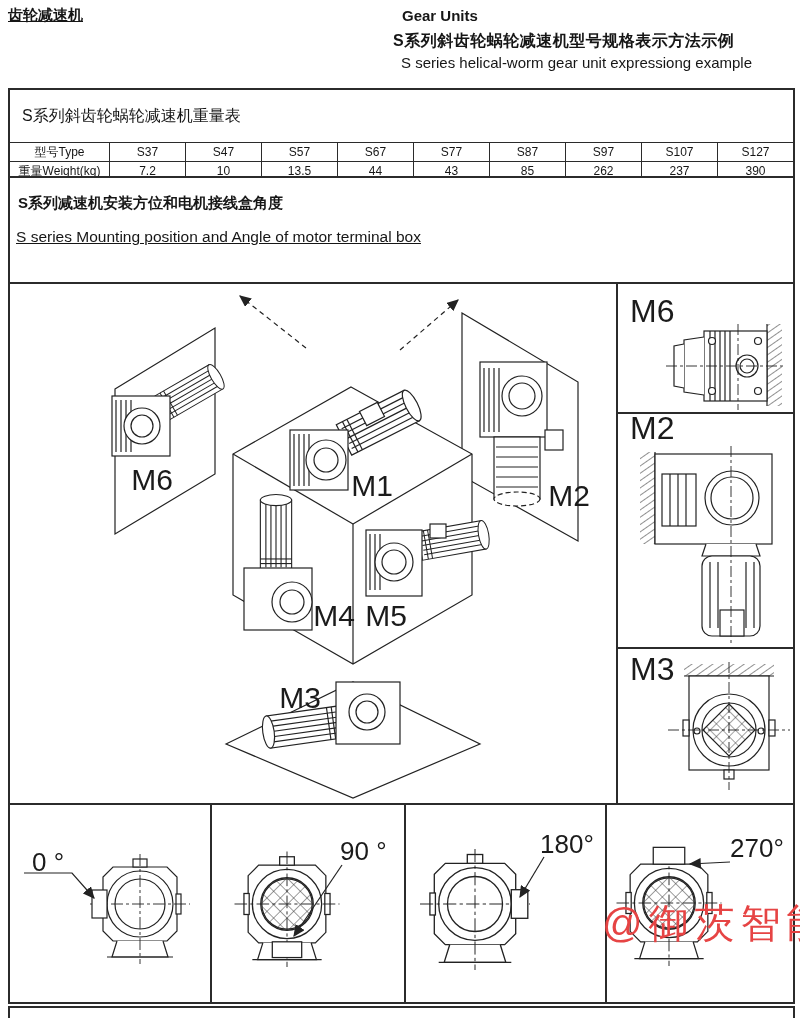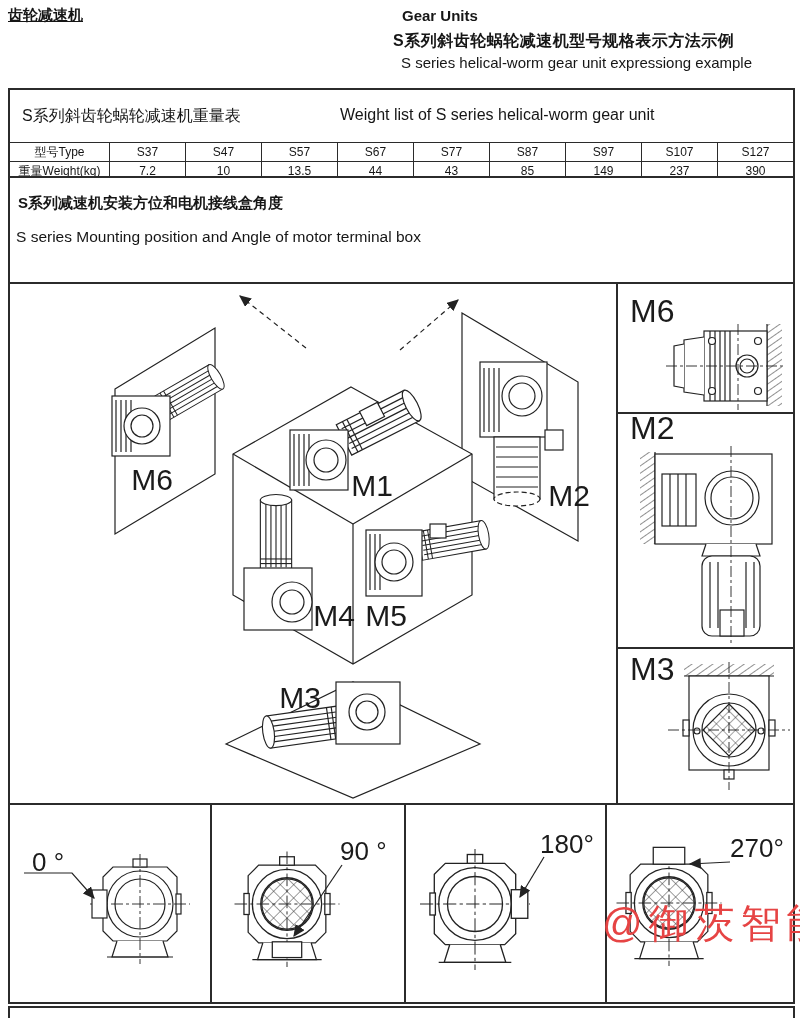--- a/index.html
+++ b/index.html
@@ -23,21 +23,21 @@
   .wt-en { left:330px; top:16px; font-size:16px; }
   .wt-table { position:absolute; left:-1px; top:52px; width:785px;
               border-collapse:collapse; table-layout:fixed; }
   .wt-table td { border:1.5px solid #2b2b2b; height:19px; font-size:12px;
                  text-align:center; vertical-align:middle; background:#fff; }
   .wt-table td.rh { width:100px; }
 
   
   .box2 { top:176px; height:108px; }
   .m-cn { left:8px; top:16px; font-size:15px; font-weight:bold; }
-  .m-en { left:6px; top:50px; font-size:15.5px; }
+  .m-en { left:6px; top:50px; font-size:15.5px;text-decoration:underline; }
 
   
   .box3 { top:282px; height:523px; }
   .box4 { top:803px; height:201px; }
   .box5 { top:1006px; height:12px; border-bottom:none; }
   .box3 svg, .box4 svg { position:absolute; left:0; top:0; width:100%; height:100%; }
 
   .draw { stroke:#222; stroke-width:1.2; fill:none; }
   .bline { stroke:#2b2b2b; stroke-width:2; }
   text { stroke:none; }
@@ -52,21 +52,20 @@
 </head>
 <body>
 
 <div class="abs hdr-cn">齿轮减速机</div>
 <div class="abs hdr-en">Gear Units</div>
 <div class="abs sub-cn">S系列斜齿轮蜗轮减速机型号规格表示方法示例</div>
 <div class="abs sub-en">S series helical-worm gear unit expressiong example</div>
 
 <div class="box box1">
   <div class="abs wt-cn">S系列斜齿轮蜗轮减速机重量表</div>
-  <div class="abs wt-en">Weight list of S series helical-worm gear unit</div>
   <table class="wt-table">
     <tbody>
         <tr>
       <td class="rh">型号Type</td>
       <td>S37</td>
       <td>S47</td>
       <td>S57</td>
       <td>S67</td>
       <td>S77</td>
       <td>S87</td>
@@ -75,21 +74,21 @@
       <td>S127</td>
     </tr>
     <tr>
       <td class="rh">重量Weight(kg)</td>
       <td>7.2</td>
       <td>10</td>
       <td>13.5</td>
       <td>44</td>
       <td>43</td>
       <td>85</td>
-      <td>149</td>
+      <td>262</td>
       <td>237</td>
       <td>390</td>
     </tr>
   </tbody>
     </table>
 </div>
 
 <div class="box box2">
   <div class="abs m-cn">S系列减速机安装方位和电机接线盒角度</div>
   <div class="abs m-en">S series Mounting  position and Angle of motor terminal box</div>

